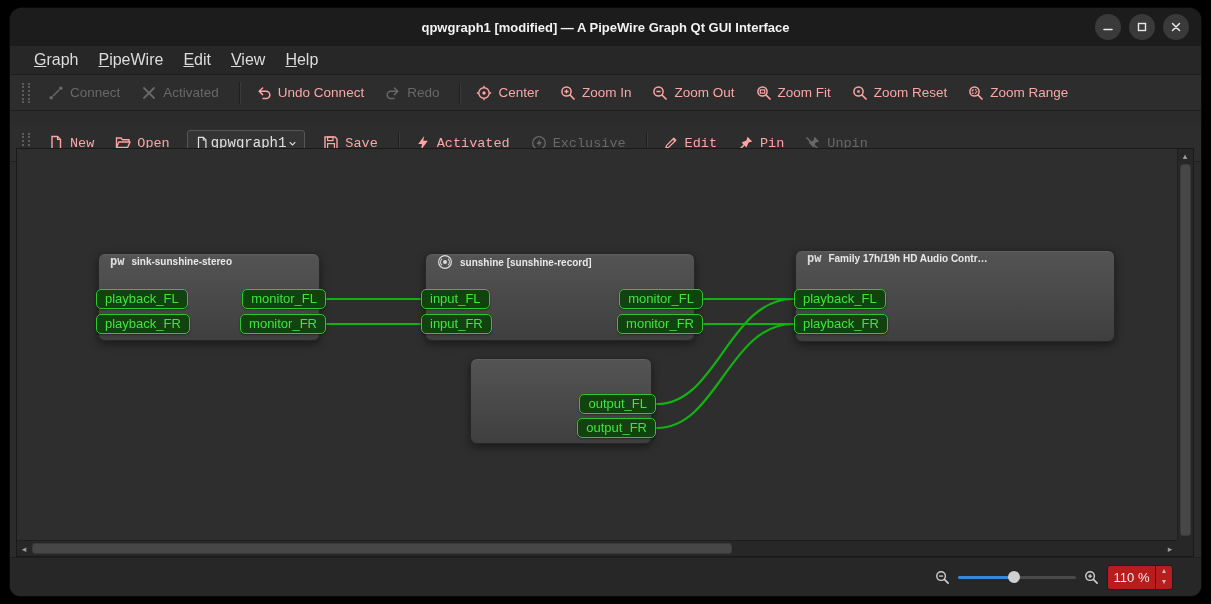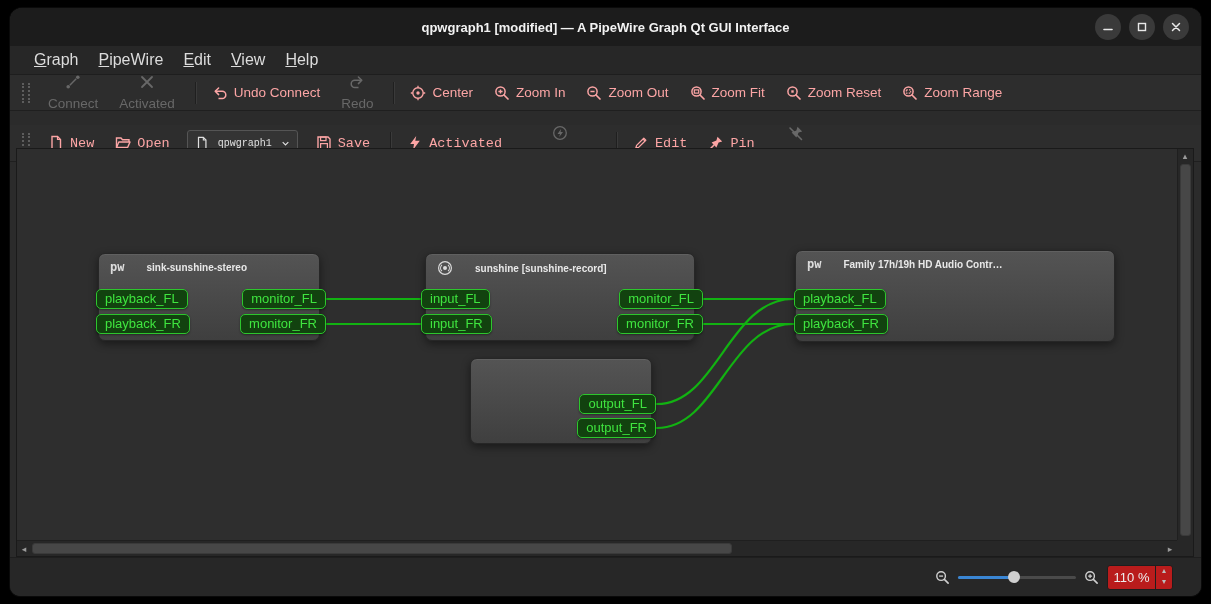--- a/index.html
+++ b/index.html
@@ -25,38 +25,38 @@
   
   .toolbar{position:absolute;left:0;right:0;background:#2d2d2d;display:flex;align-items:center;
            border-bottom:1px solid #1f1f1f;box-sizing:border-box;padding-left:10px;}
   .toolbar1{top:67px;height:36px;}
   .toolbar2{top:117px;height:37px;font-family:Liberation Mono, monospace;}
   .tb-handle{width:4px;height:20px;border-left:2px dotted #5d5d5d;border-right:2px dotted #5d5d5d;
              margin:0 10px 0 2px;}
   .tb-sep{width:1px;height:22px;background:#1f1f1f;border-right:1px solid #3a3a3a;margin:0 7px;}
   .tbtn{display:flex;align-items:center;gap:6px;color:#fca5a5;font-size:13.5px;
         padding:4px 8px;margin-right:5px;border-radius:3px;white-space:nowrap;}
-  .tbtn.disabled{color:#686868;flex-direction:column;}
+  .tbtn.disabled{color:#686868;}
   .ic{display:block;}
 
-  .combo{display:flex;align-items:center;gap:9px;background:#343434;border:1px solid #555;
-         border-radius:3px;height:24px;padding:0 7px;margin:0 10px 0 4px;color:#e0e0e0;font-size:10px;}
+  .combo{display:flex;align-items:center;gap:2px;background:#343434;border:1px solid #555;
+         border-radius:3px;height:24px;padding:0 7px;margin:0 10px 0 4px;color:#e0e0e0;font-size:14px;}
 
   
   .canvas-frame{position:absolute;left:6px;top:140px;width:1178px;height:409px;
                 border:1px solid #1a1a1a;background:#2b2b2b;box-sizing:border-box;}
   .viewport{position:absolute;left:0;top:0;width:1160px;height:391px;overflow:hidden;background:#2e2e2e;}
   .edges{position:absolute;left:0;top:0;pointer-events:none;}
   .edges path{stroke:#12b212;stroke-width:2.2;fill:none;stroke-linecap:round;}
 
   .node{position:absolute;background:linear-gradient(#545454,#3f3f3f);border:1px solid #262626;
         border-radius:7px;box-shadow:0 3px 8px rgba(0,0,0,.45), inset 0 1px 0 rgba(255,255,255,.07);
         box-sizing:border-box;}
-  .node-header{position:absolute;left:0;right:12px;top:0;display:flex;align-items:center;gap:22px;
-               padding:6px 11px 0 11px;overflow:hidden;}
+  .node-header{position:absolute;left:0;right:12px;top:0;display:flex;align-items:center;gap:7px;
+               padding:0 11px 0 11px;overflow:hidden;}
   .node-title{color:#e8e8e8;font-size:10px;font-weight:bold;white-space:nowrap;overflow:hidden;}
   .pw-logo{color:#dcdcdc;font-size:12px;font-weight:bold;font-family:"DejaVu Sans Mono",monospace;line-height:14px;}
   .port{position:absolute;height:20px;line-height:18px;font-size:13px;color:#3fe53f;
         background:#12420f;border:1px solid #2dc62d;border-radius:5px;padding:0 8px;
         box-shadow:0 1px 2px rgba(0,0,0,.4);white-space:nowrap;box-sizing:border-box;}
 
   
   .vscroll{position:absolute;right:0;top:0;width:16px;height:407px;background:#272727;border-left:1px solid #1f1f1f;box-sizing:border-box;}
   .hscroll{position:absolute;left:0;bottom:0;width:1160px;height:16px;background:#272727;border-top:1px solid #1f1f1f;box-sizing:border-box;}
   .sb-arrow{position:absolute;color:#9a9a9a;font-size:9px;line-height:14px;width:14px;height:14px;text-align:center;}

